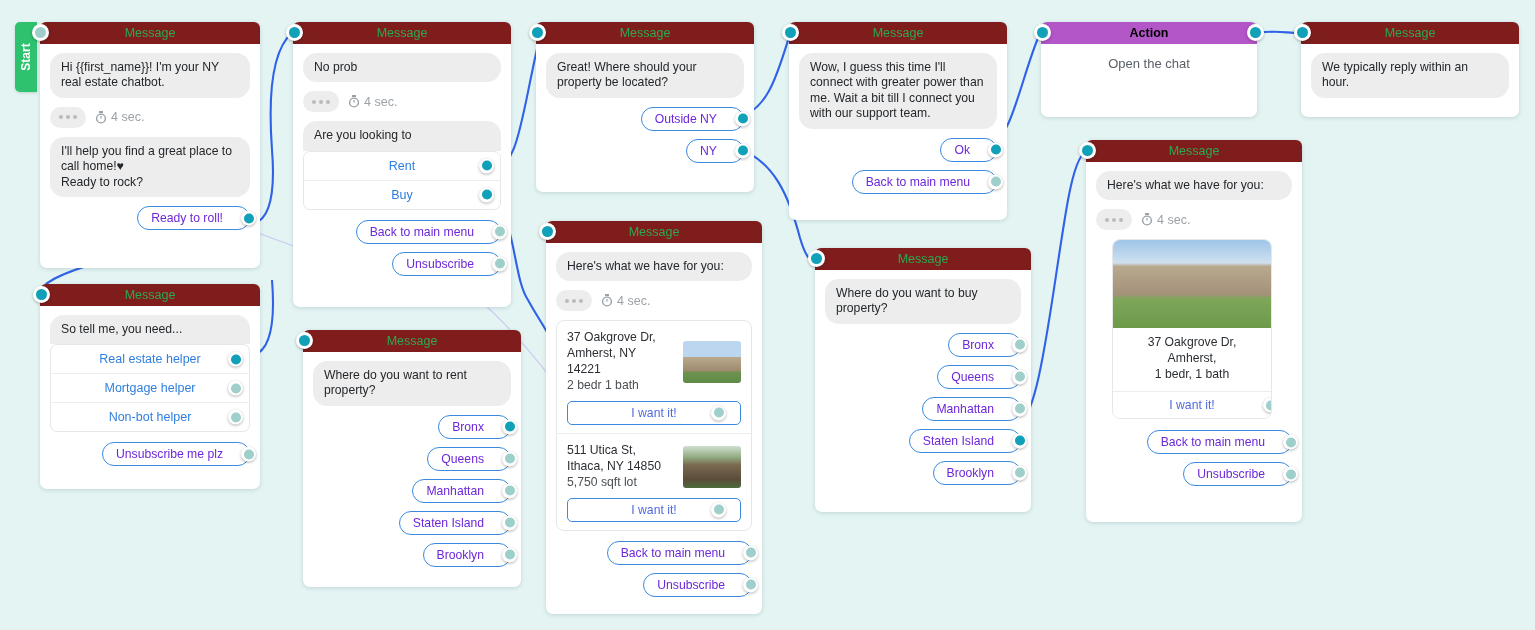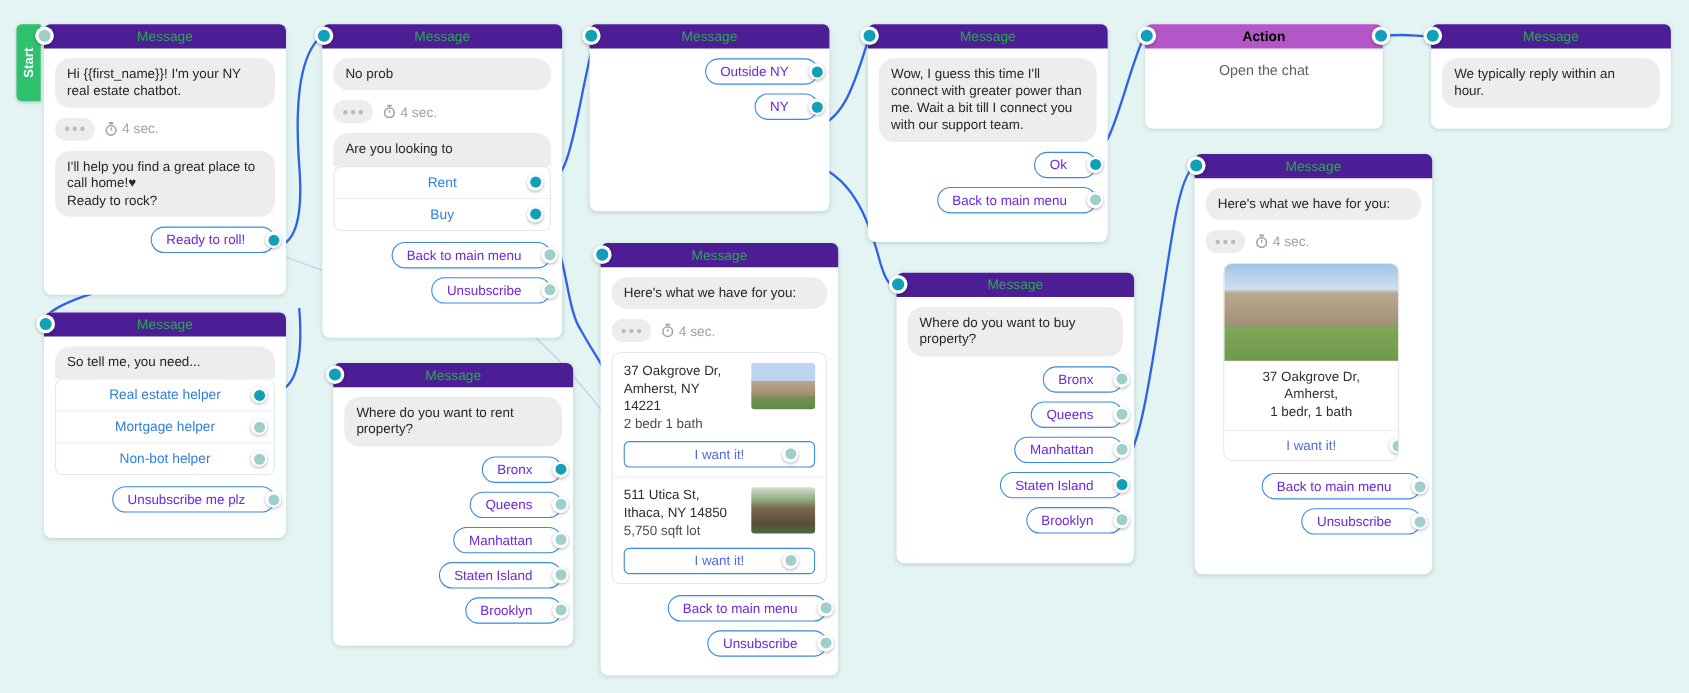--- a/index.html
+++ b/index.html
@@ -24,21 +24,21 @@
     box-shadow: 0 1px 4px rgba(40,70,90,.18);
     overflow: visible;
   }
   .node-head {
     height: 22px;
     line-height: 22px;
     text-align: center;
     font-size: 12.5px;
     border-radius: 6px 6px 0 0;
   }
-  .head-message { background: #4c1d95; color: #2aa94f; }
+  .head-message { background: #7f1d1d; color: #2aa94f; }
   .head-action  { background: #b356c8; color: #000000; font-weight: bold; }
 
   .node-body { padding: 9px 10px 12px 10px; }
 
   .bubble {
     background: #ededed;
     color: #23272b;
     border-radius: 14px;
     padding: 7px 11px;
     font-size: 12.2px;
@@ -142,21 +142,21 @@
 
   
   .prop-card {
     border: 1px solid #e6e7e9;
     border-radius: 8px;
     overflow: hidden;
     background: #fff;
   }
   .prop-row { border-bottom: 1px solid #ededee; padding: 9px 10px 8px 10px; }
   .prop-row:last-child { border-bottom: none; }
-  .prop-top { display: flex; gap: 12px; }
+  .prop-top { display: flex; gap: 12px; align-items: center; }
   .prop-info { flex: 1; font-size: 12.2px; color: #2b2f33; line-height: 1.3; }
   .prop-sub { color: #4a4f54; }
   .prop-thumb {
     width: 58px; height: 42px; border-radius: 3px; flex: none;
     background-size: cover; background-position: center;
   }
   .prop-btn {
     position: relative;
     margin-top: 7px;
     border: 1px solid #3a8ae0;
@@ -296,20 +296,21 @@
       </div>
     </div>
   </div>
 
   <div class="node" style="left:536px; top:22px; width:218px; height:170px;">
     <div class="port port-l on" style="left:-7px; top:2px;">
         <i></i>
       </div>
     <div class="node-head head-message">Message</div>
     <div class="node-body">
+      <div class="bubble">Great! Where should your property be located?</div>
       <div class="pill-wrap">
         <div class="pill">
           <span>Outside NY</span>
           <span class="knob on">
               <i></i>
             </span>
         </div>
       </div>
       <div class="pill-wrap">
         <div class="pill">

